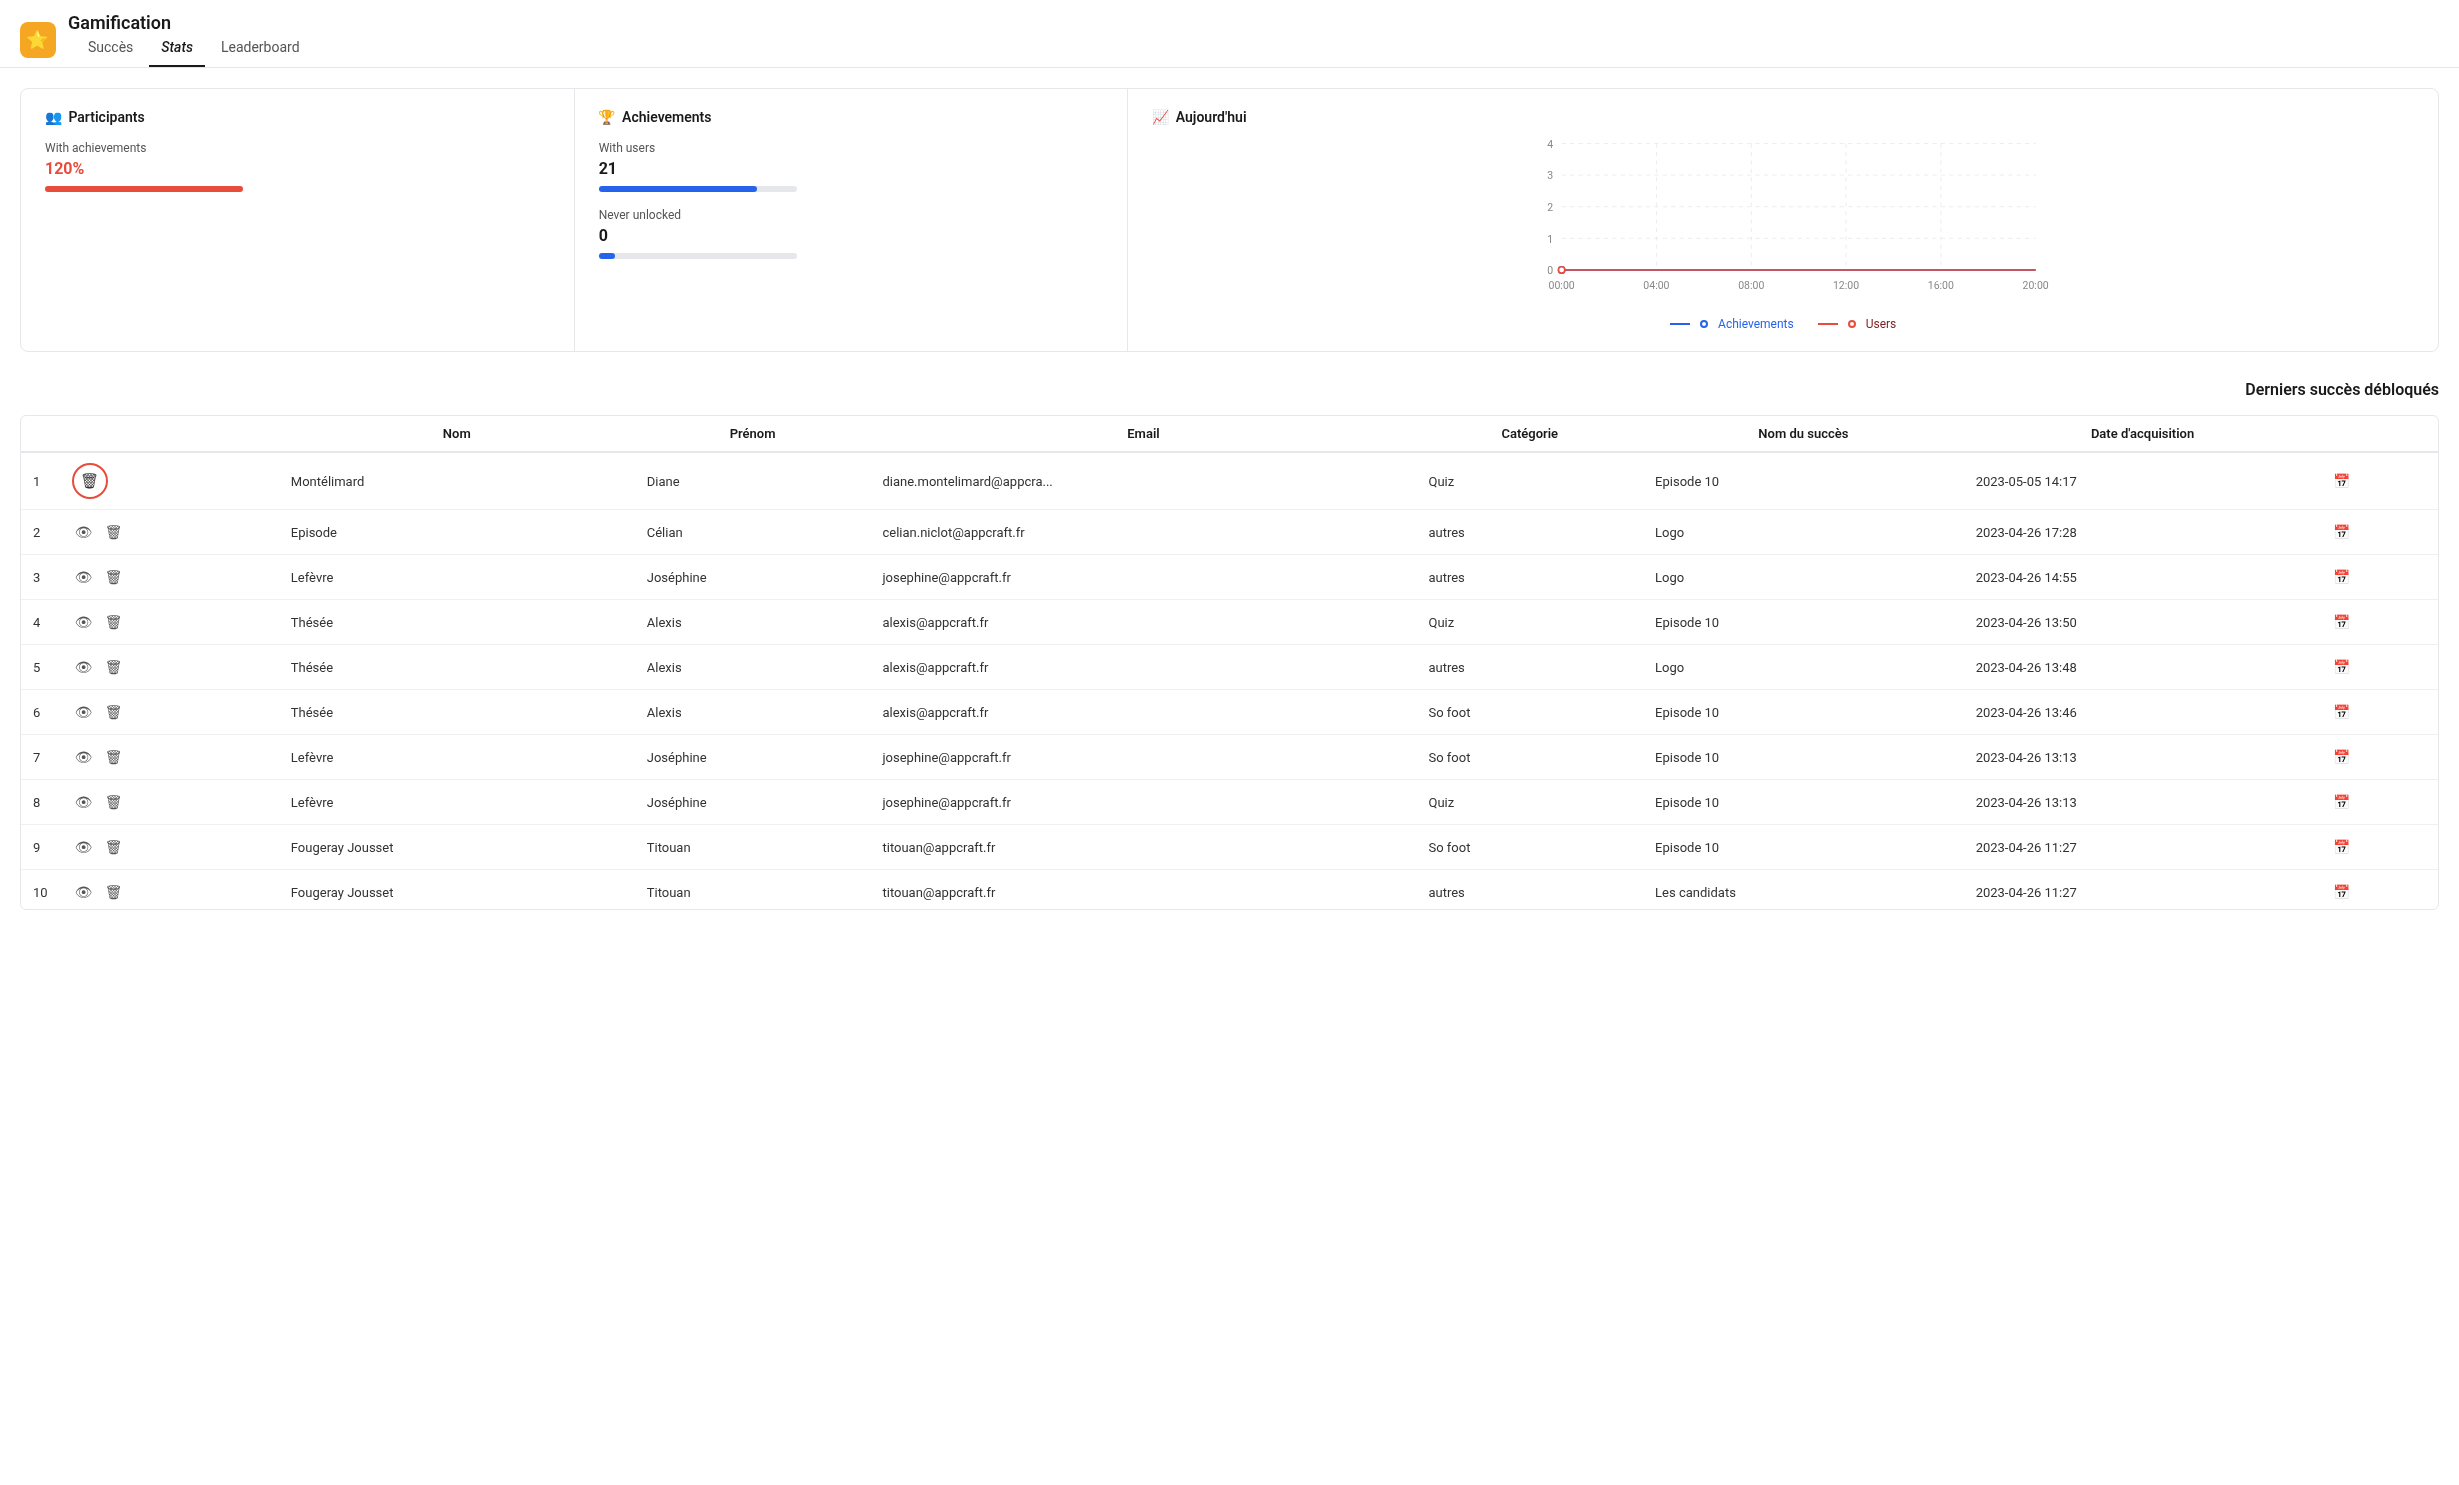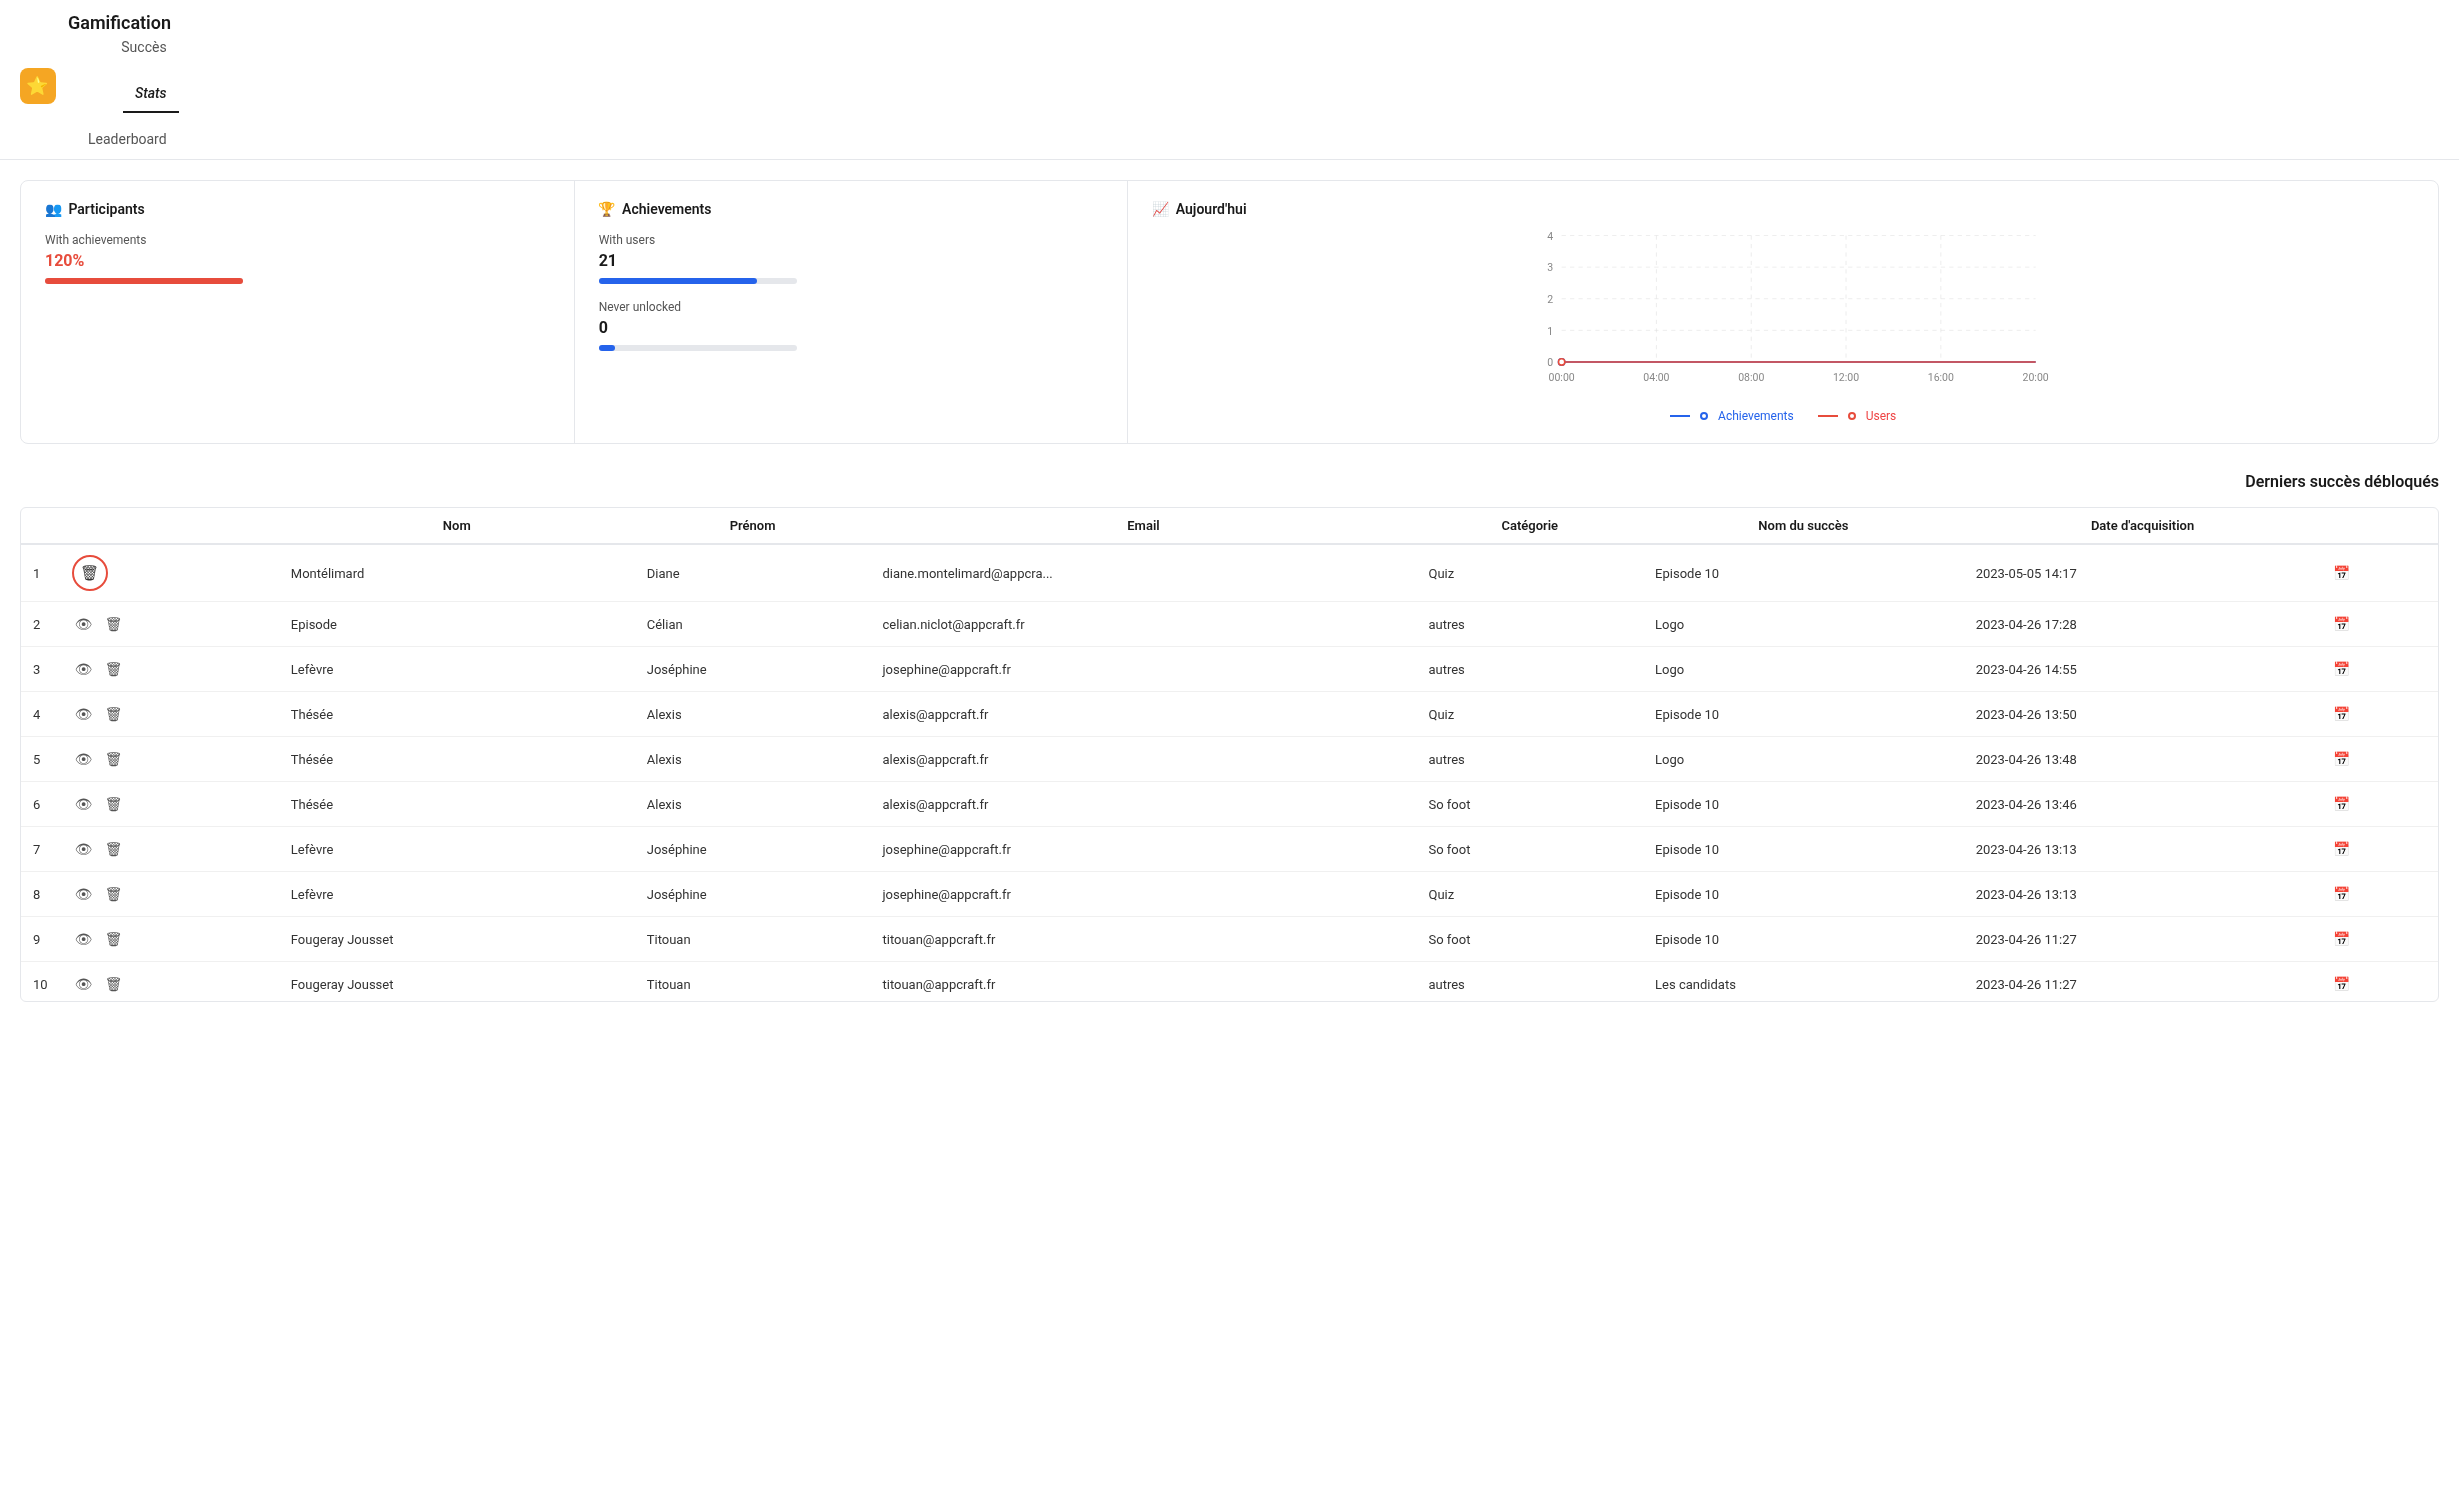--- a/index.html
+++ b/index.html
@@ -13,21 +13,21 @@
       border-bottom: 1px solid #e5e7eb;
     }
     .app-icon {
       width: 36px; height: 36px;
       background: #f5a623;
       border-radius: 8px;
       display: flex; align-items: center; justify-content: center;
       font-size: 18px;
     }
     .app-title { font-size: 18px; font-weight: 600; }
-    .nav-tabs { display: flex; gap: 12px; margin-left: 8px; align-items: flex-end; flex-direction: column; }
+    .nav-tabs { display: flex; gap: 4px; margin-left: 8px; align-items: flex-end; }
     .nav-tab {
       padding: 6px 12px 10px 12px;
       cursor: pointer;
       font-size: 14px;
       color: #555;
       border-bottom: 2px solid transparent;
       text-decoration: none;
     }
     .nav-tab.active { color: #1a1a1a; border-bottom: 2px solid #1a1a1a; font-weight: 500; font-style: italic; }
 
@@ -216,21 +216,21 @@
       </div>
       <div class="chart-legend">
         <div class="legend-item">
           <span style="display:inline-block;width:20px;height:2px;background:#2563eb;vertical-align:middle;margin-right:4px;"></span>
           <span style="width:8px;height:8px;border-radius:50%;border:2px solid #2563eb;display:inline-block;background:white;margin-right:4px;"></span>
           <span style="color:#2563eb;">Achievements</span>
         </div>
         <div class="legend-item">
           <span style="display:inline-block;width:20px;height:2px;background:#e74c3c;vertical-align:middle;margin-right:4px;"></span>
           <span style="width:8px;height:8px;border-radius:50%;border:2px solid #e74c3c;display:inline-block;background:white;margin-right:4px;"></span>
-          <span style="color:#ef4444;">Users</span>
+          <span style="color:#7f1d1d;">Users</span>
         </div>
       </div>
     </div>
 
   </div>
 
   <div>
     <div class="section-title">Derniers succès débloqués</div>
 
     <div class="scrollbar-area">

